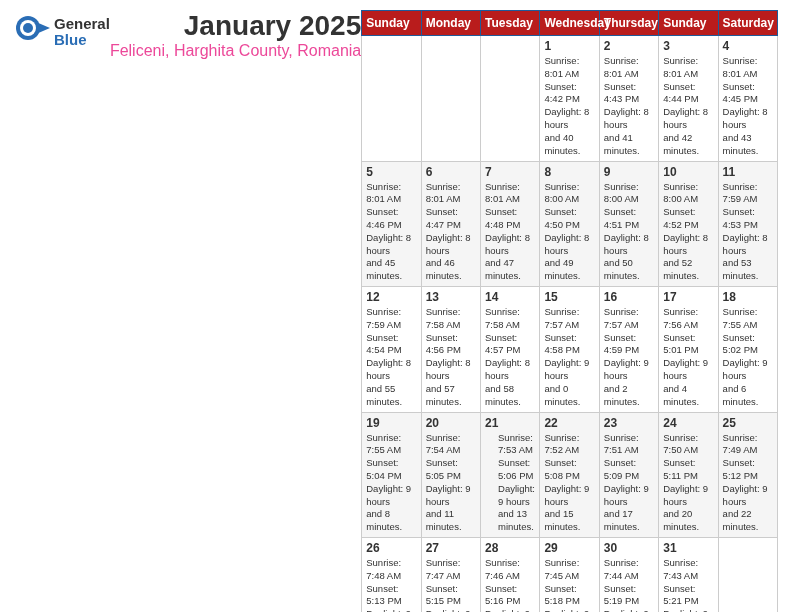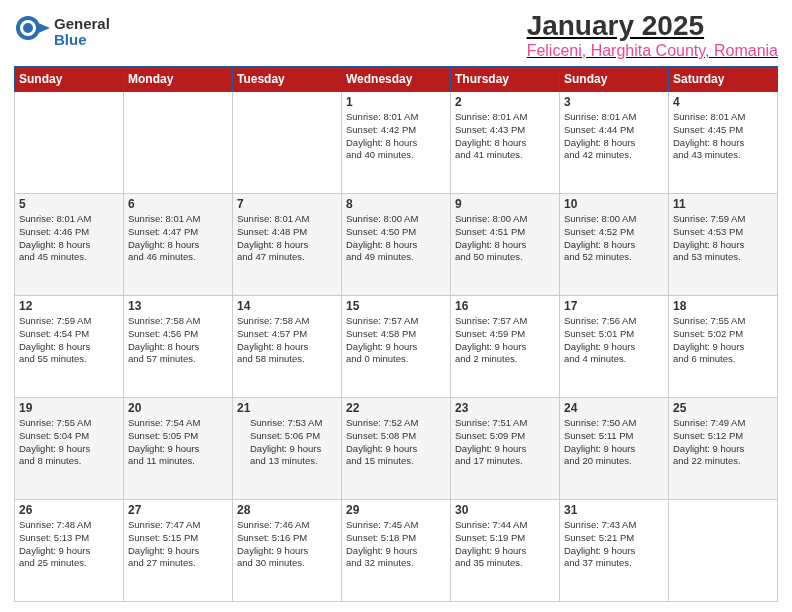--- a/index.html
+++ b/index.html
@@ -8,21 +8,20 @@
       background: #fff;
       width: 792px;
       height: 612px;
       overflow: hidden;
     }
     .page {
       width: 792px;
       height: 612px;
       padding: 10px 14px 10px 14px;
       display: flex;
-      flex-direction: column;
     }
     .header {
       display: flex;
       justify-content: space-between;
       align-items: flex-start;
       margin-bottom: 6px;
     }
     .logo {
       display: flex;
       align-items: center;
@@ -42,21 +41,21 @@
       font-size: 15px;
       font-weight: bold;
       color: #2a6db5;
     }
     .logo-icon {
       width: 36px;
       height: 36px;
       margin-right: 4px;
     }
     .title-block {
-      text-decoration: underline;
+      text-align: right;
     }
     .title-block h1 {
       font-size: 28px;
       font-weight: bold;
       color: #333;
     }
     .title-block h2 {
       font-size: 16px;
       font-weight: normal;
       color: #ec4899;

